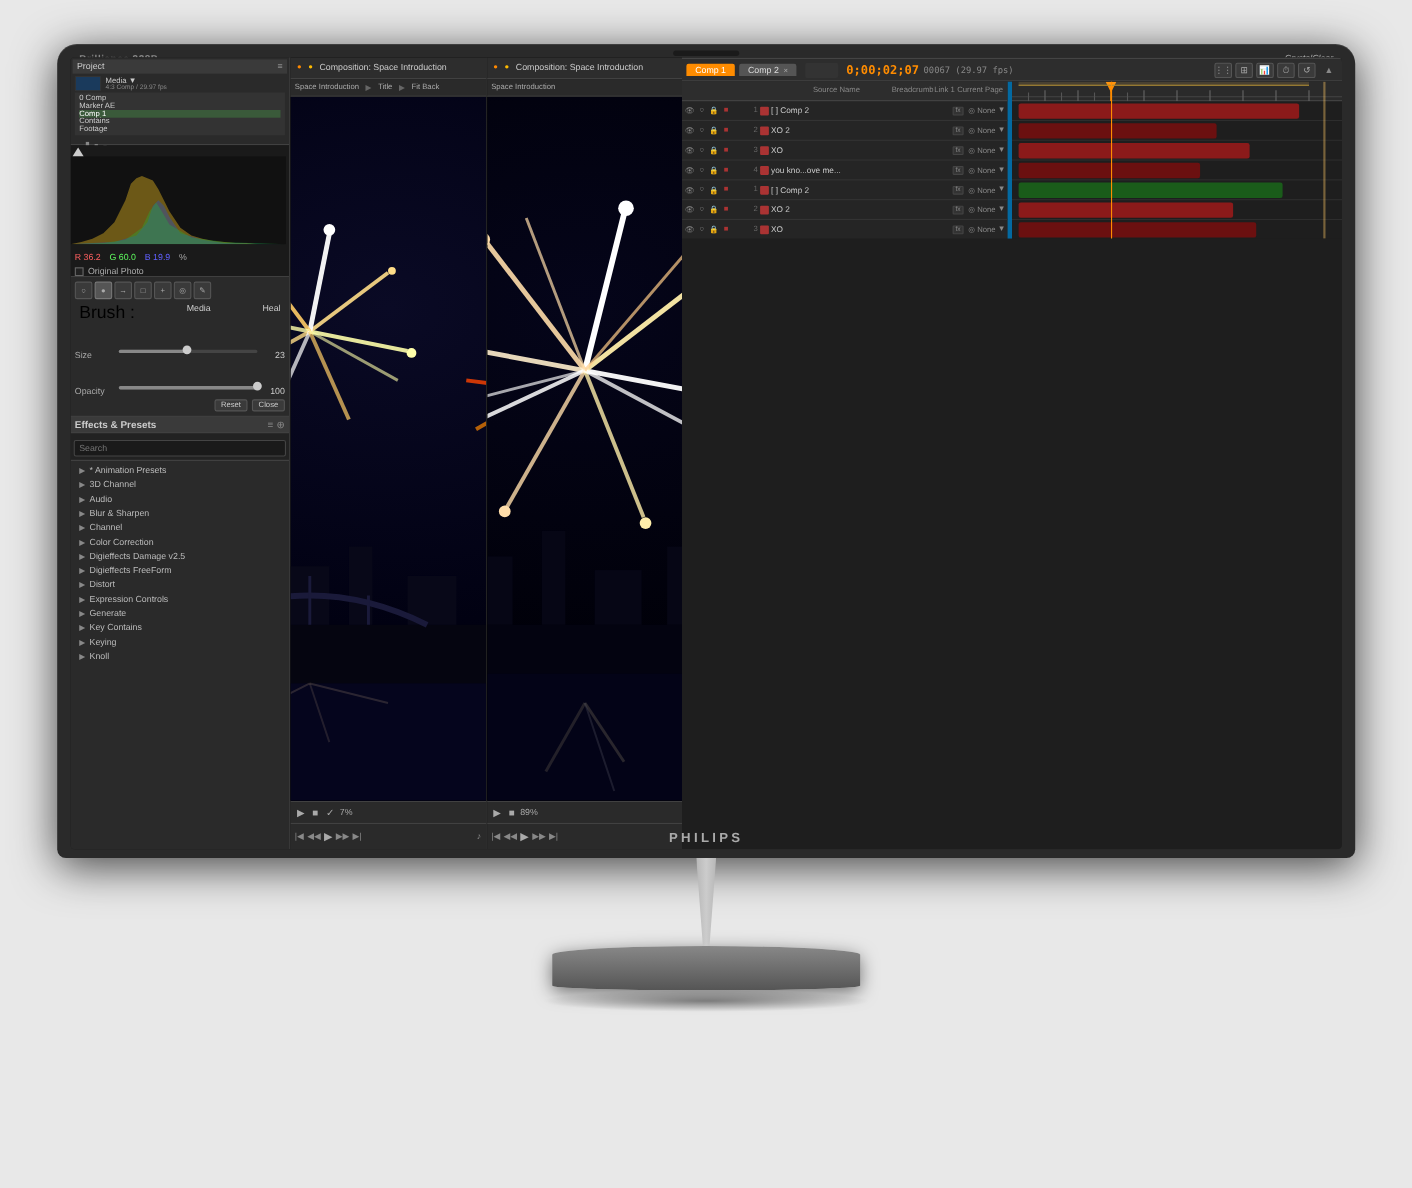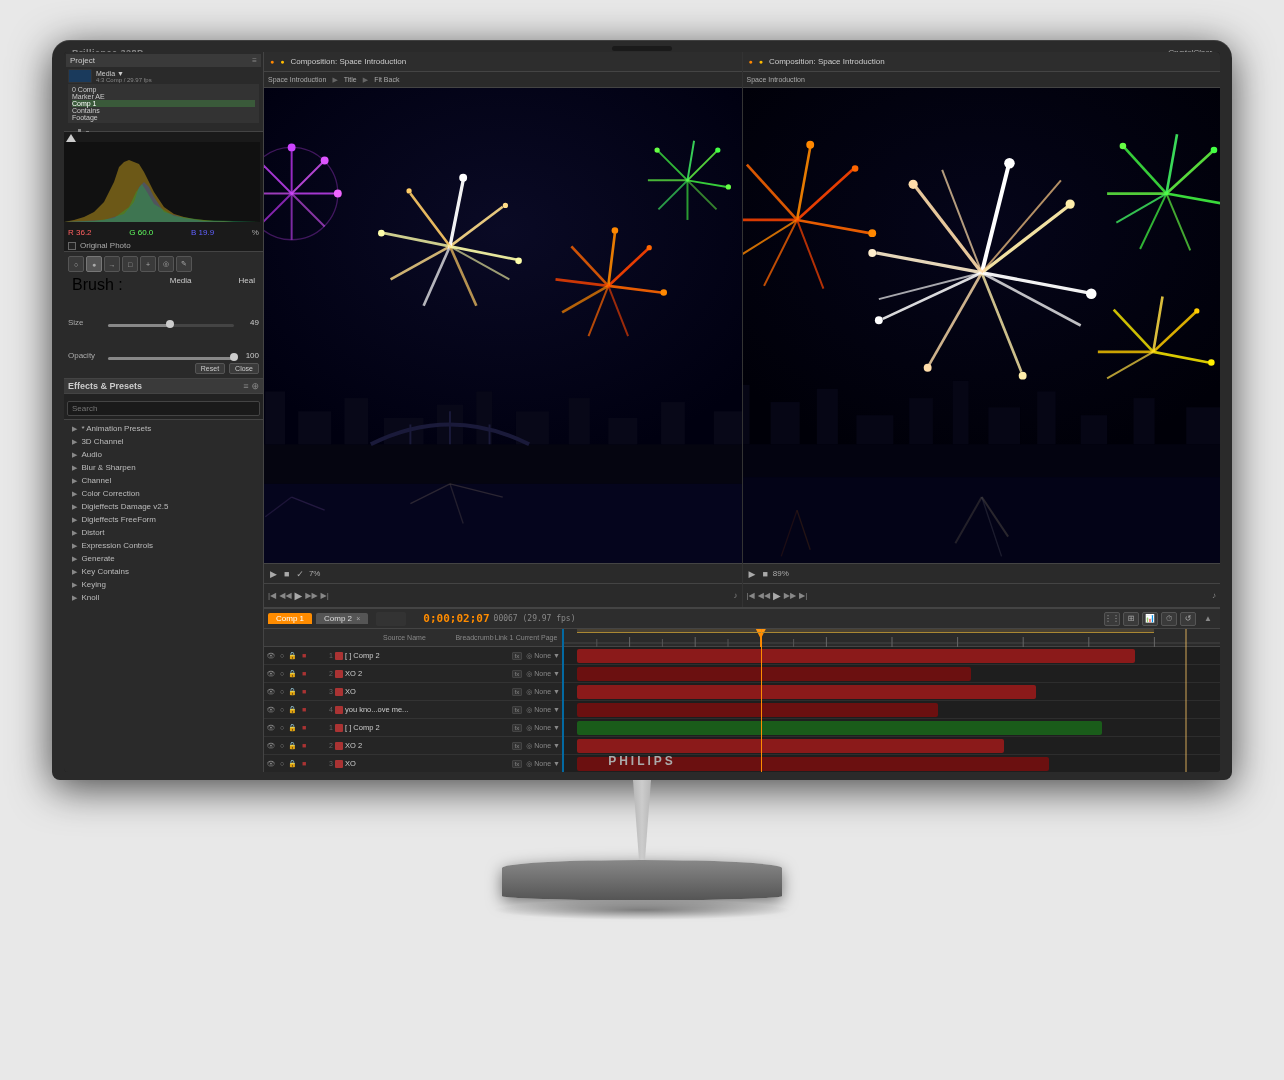--- a/index.html
+++ b/index.html
@@ -138,21 +138,20 @@
       position: relative;
       overflow: hidden;
     }
 
     .rgb-readout {
       color: #ddd;
       font-size: 8px;
       padding: 2px 4px;
       display: flex;
       gap: 8px;
-      justify-content: space-between;
     }
 
     .rgb-r { color: #ff6060; }
     .rgb-g { color: #60ff60; }
     .rgb-b { color: #6060ff; }
 
     .original-photo {
       color: #aaa;
       font-size: 8px;
       padding: 2px 4px;
@@ -164,21 +163,21 @@
     
     .tool-options {
       padding: 4px;
       border-bottom: 1px solid #444;
       background: #2a2a2a;
       flex-shrink: 0;
     }
 
     .tool-row {
       display: flex;
-      align-items: flex-end;
+      align-items: flex-start;
       gap: 0;
       margin-bottom: 3px;
       margin-top: 24px;
     }
 
     .tool-icons-row {
       display: flex;
       gap: 3px;
       margin-bottom: 4px;
     }
@@ -326,21 +325,21 @@
 
     .effect-arrow {
       color: #888;
       font-size: 7px;
     }
 
     
     .center-area {
       flex: 1;
       display: flex;
-      flex-direction: column;
+      flex-direction: row;
       overflow: hidden;
     }
 
     
     .comp-viewers {
       display: flex;
       flex: 1;
       overflow: hidden;
       background: #1a1a1a;
     }
@@ -446,21 +445,21 @@
     .tl-tab.active {
       background: #ff8c00;
       color: #fff;
     }
 
     .tl-time-display {
       color: #ff8c00;
       font-size: 11px;
       font-weight: bold;
       font-family: monospace;
-      margin-left: 13px;
+      margin-left: 3px;
     }
 
     .tl-frame-count {
       color: #888;
       font-size: 8px;
       font-family: monospace;
     }
 
     .tl-toolbar {
       display: flex;
@@ -485,21 +484,21 @@
     .timeline-body {
       display: flex;
       flex: 1;
       overflow: hidden;
     }
 
     .timeline-layers {
       width: 300px;
       flex-shrink: 0;
       background: #252525;
-      border-right: 2px solid #0369a1;
+      border-right: 4px solid #0369a1;
       overflow: hidden;
     }
 
     .tl-layer-header {
       display: flex;
       align-items: center;
       background: #2d2d2d;
       height: 18px;
       padding: 0 4px;
       border-bottom: 1px solid #444;
@@ -784,21 +783,21 @@
                 <span style="color:#ccc;font-size:8px;cursor:pointer;">Media</span>
                 <span style="color:#ccc;font-size:8px;cursor:pointer;">Heal</span>
               </div>
 
               <div class="tool-row">
                 <span class="tool-label">Size</span>
                 <div class="tool-slider-track">
                   <div class="tool-slider-fill" style="width:49%;"></div>
                   <div class="tool-slider-thumb" style="left:49%;"></div>
                 </div>
-                <span class="tool-value">49</span>
+                <span class="tool-value">23</span>
               </div>
 
               <div class="tool-row">
                 <span class="tool-label">Opacity</span>
                 <div class="tool-slider-track">
                   <div class="tool-slider-fill" style="width:100%;"></div>
                   <div class="tool-slider-thumb" style="left:100%;"></div>
                 </div>
                 <span class="tool-value">100</span>
               </div>

